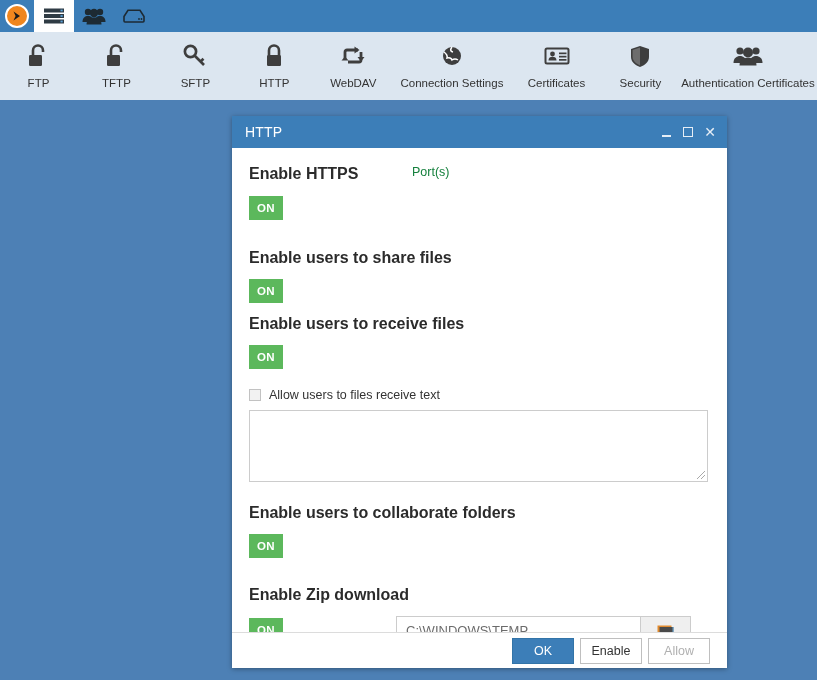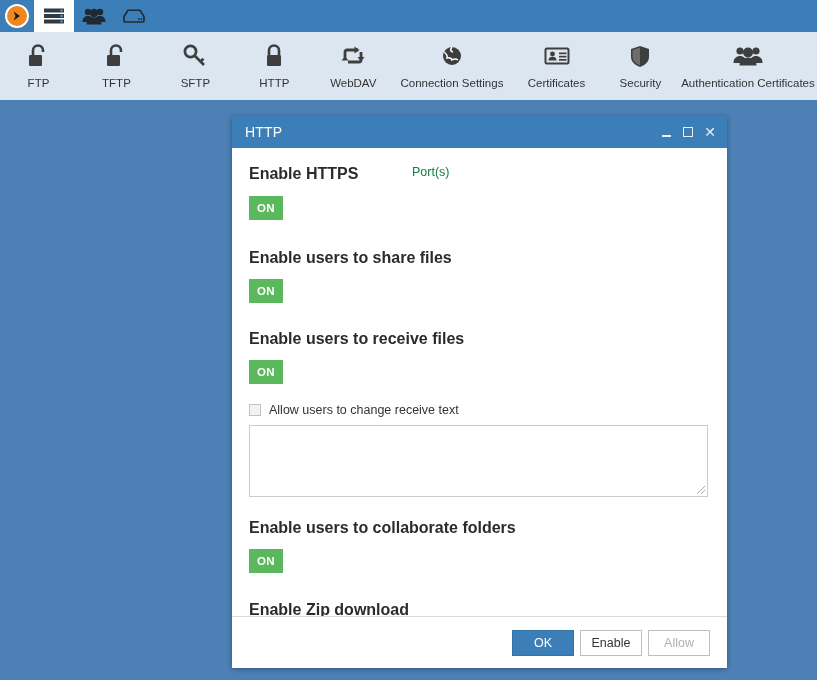--- a/index.html
+++ b/index.html
@@ -120,21 +120,21 @@
     position: absolute; right: 1px; bottom: 1px; width: 12px; height: 12px;
   }
 
   .browsebtn {
     width: 50px; height: 28px; border: 1px solid #cccccc; border-left: none;
     background: #efefef; display: flex; align-items: center; justify-content: center;
     cursor: pointer;
   }
 
   #footer {
-    position: absolute; left: 0; bottom: 0; width: 495px; height: 52px;
+    position: absolute; left: 0; bottom: 0; width: 495px; height: 36px;
     border-top: 1px solid #dcdcdc; background: #ffffff;
     display: flex; align-items: center; justify-content: flex-end;
     padding-right: 17px;
   }
   .btn {
     height: 26px; min-width: 62px; font-size: 12.5px;
     border: 1px solid #bfbfbf; background: #ffffff; color: #333;
     display: flex; align-items: center; justify-content: center;
     cursor: pointer; margin-left: 6px;
   }
@@ -315,28 +315,28 @@
       <div style="flex:1">
         <div class="plainlabel">Port(s)</div>
       </div>
     </div>
 
     <div style="margin-top:29px">
       <div class="seclabel">Enable users to share files</div>
       <div class="toggle" style="margin-top:12px">ON</div>
     </div>
 
-    <div style="margin-top:27px">
+    <div style="margin-top:12px">
       <div class="seclabel">Enable users to receive files</div>
       <div class="toggle" style="margin-top:12px">ON</div>
 
       <div style="margin-top:19px">
         <div class="chkrow">
           <span class="chkbox"></span>
-          <span class="chklbl">Allow users to change receive text</span>
+          <span class="chklbl">Allow users to files receive text</span>
         </div>
       </div>
 
       <div class="textarea" style="margin-top:5px">
         <span></span>
         <svg class="resize-grip" viewBox="0 0 12 12" aria-hidden="true">
           <path d="M11 3 L3 11 M11 7 L7 11" stroke="#a9a9a9" stroke-width="1" fill="none"></path>
         </svg>
       </div>
     </div>

